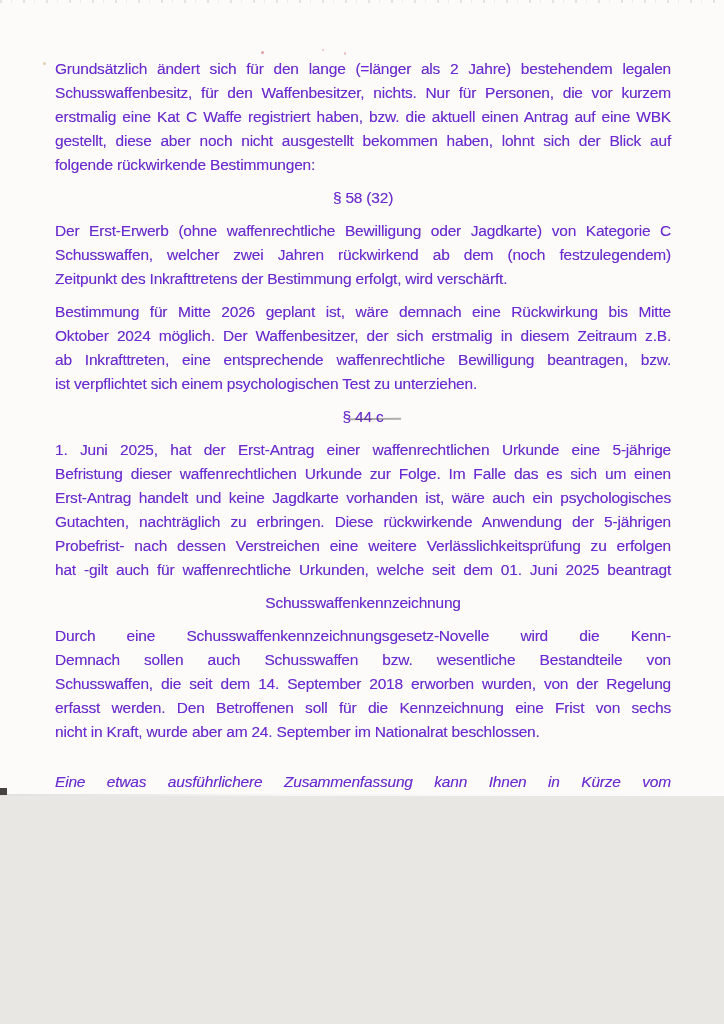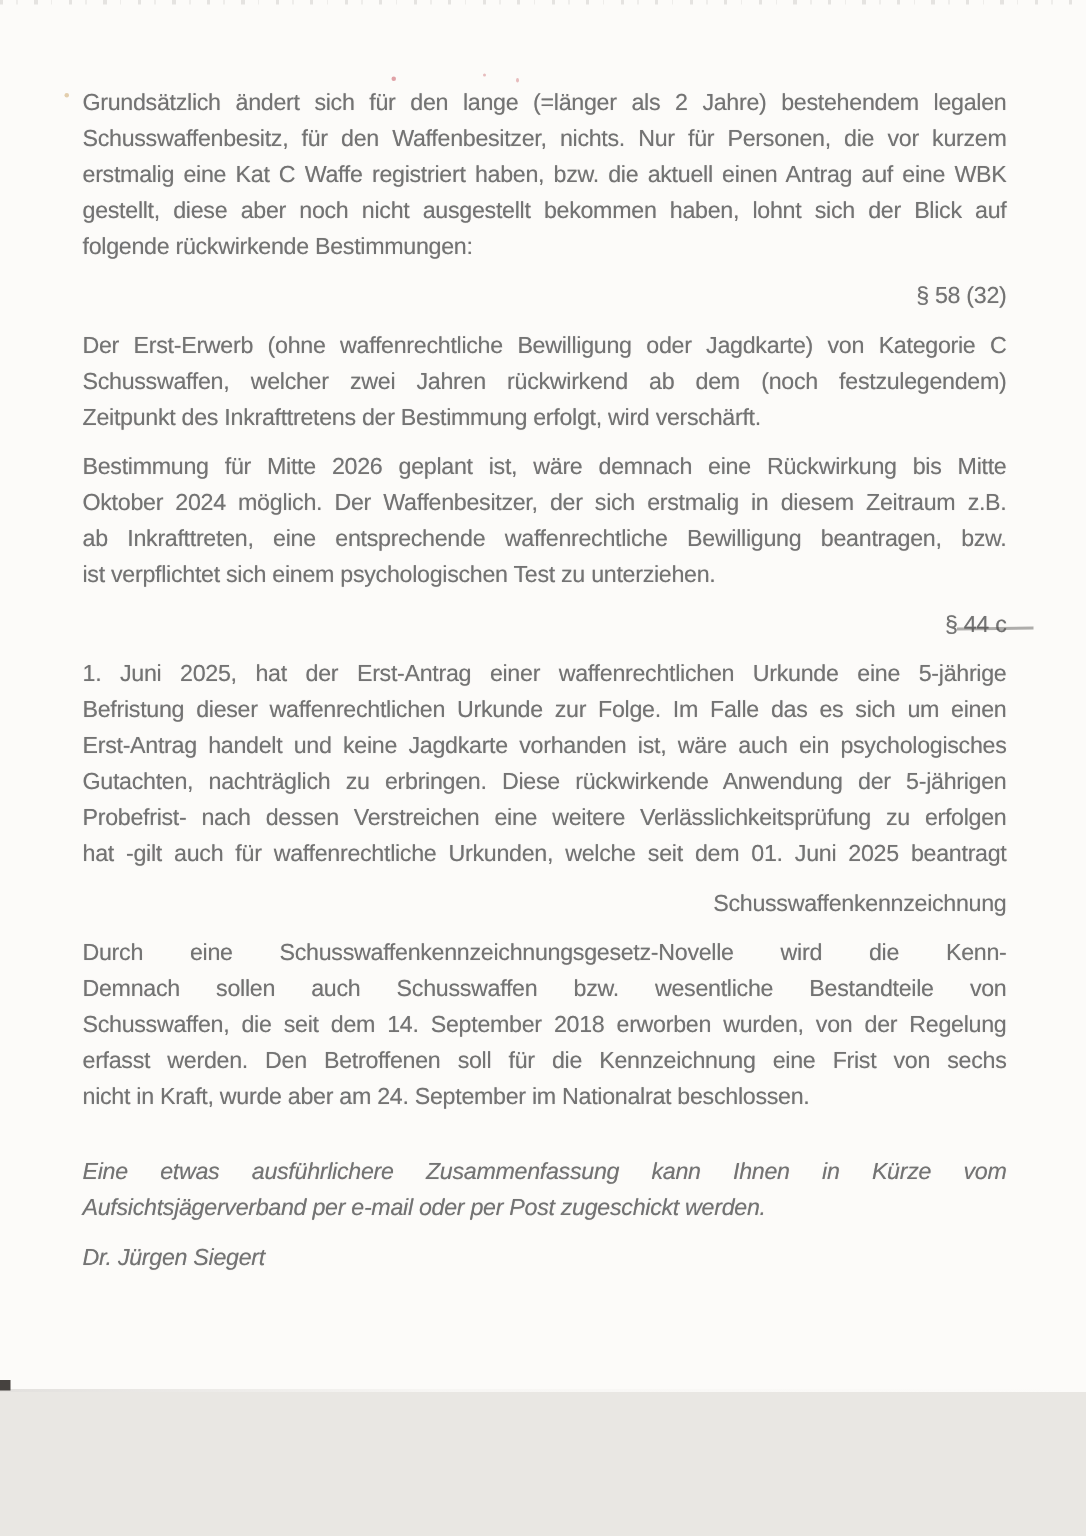--- a/index.html
+++ b/index.html
@@ -1,36 +1,36 @@
 <!DOCTYPE html>
 <html lang="de"><head>
 <meta charset="utf-8">
 <style>
   html,body{margin:0;padding:0;background:#e9e7e3;}
   .page{
     position:relative;
-    width:724px;height:928px;
+    width:724px;height:796px;
     background:#fcfbf9;
     overflow:hidden;
     font-family:"Liberation Sans","DejaVu Sans",sans-serif;
-    color:#737373;
+    color:#6d28d9;
   }
   .doc-body{
     position:absolute;
     left:55px;top:57px;
     width:616px;
     font-size:15.5px;
     line-height:24px;
     letter-spacing:-0.2px;
     text-shadow:0 0 0.5px rgba(40,40,40,0.35);
   }
   .para{margin:0 0 9px 0;}
   .line{white-space:nowrap;}
   .jl{text-align:justify;text-align-last:justify;}
-  .section .line, .subheading .line{text-align:right;}
+  .section .line, .subheading .line{text-align:center;}
   .italic{font-style:italic;}
   .closing{margin-top:26px;}
   .signature{margin-top:4px;margin-bottom:0;}
   .strike-wrap{position:relative;display:inline-block;}
   .strike-wrap::after{
     content:"";position:absolute;left:8px;right:-18px;top:54%;height:1.5px;
     background:rgba(80,78,75,0.45);transform:rotate(-0.6deg);
   }
   
   .artifact{position:absolute;pointer-events:none;}

